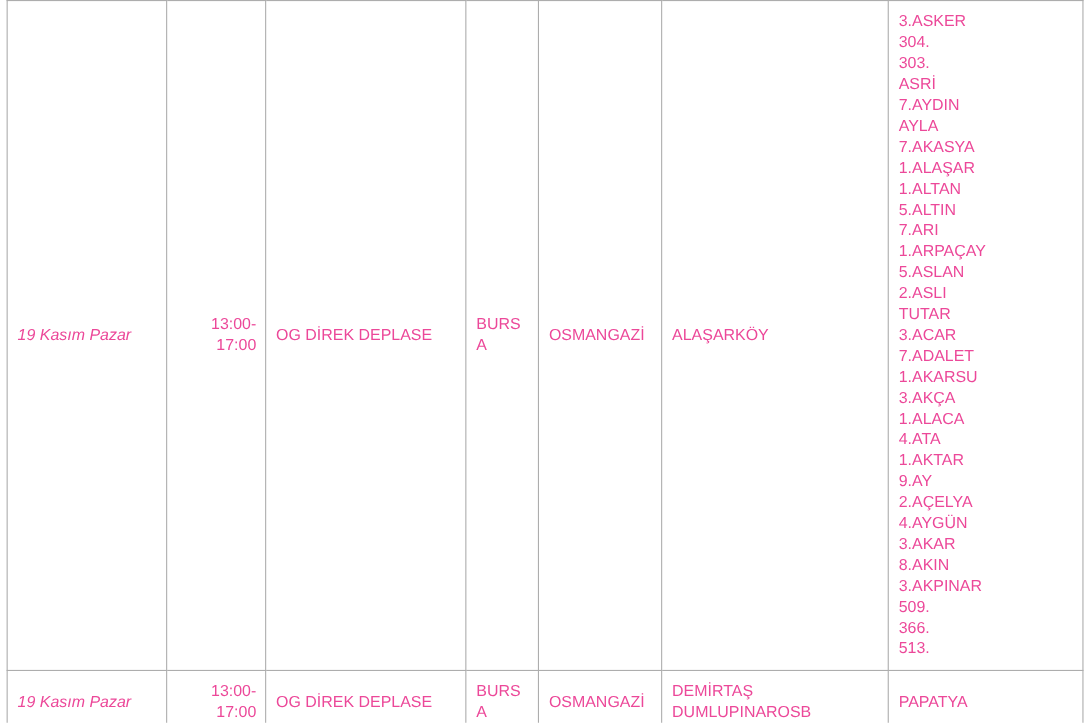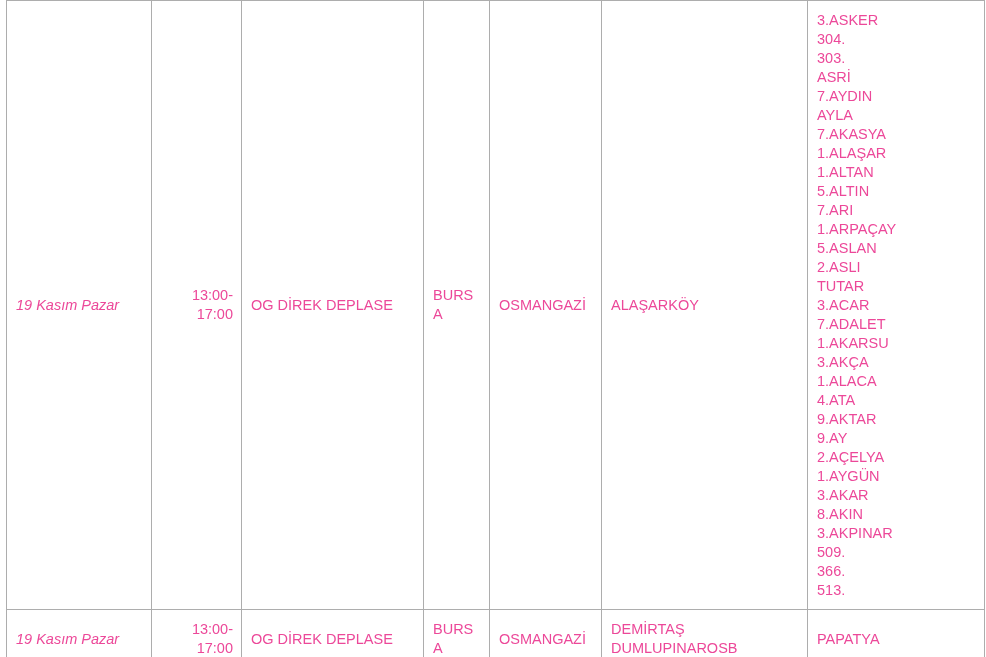--- a/index.html
+++ b/index.html
@@ -119,24 +119,24 @@
               <span>1.ARPAÇAY</span>
               <span>5.ASLAN</span>
               <span>2.ASLI</span>
               <span>TUTAR</span>
               <span>3.ACAR</span>
               <span>7.ADALET</span>
               <span>1.AKARSU</span>
               <span>3.AKÇA</span>
               <span>1.ALACA</span>
               <span>4.ATA</span>
-              <span>9.AKTAR</span>
+              <span>1.AKTAR</span>
               <span>9.AY</span>
               <span>2.AÇELYA</span>
-              <span>1.AYGÜN</span>
+              <span>4.AYGÜN</span>
               <span>3.AKAR</span>
               <span>8.AKIN</span>
               <span>3.AKPINAR</span>
               <span>509.</span>
               <span>366.</span>
               <span>513.</span>
             </div>
         </td>
       </tr>
       <tr class="row-short">

